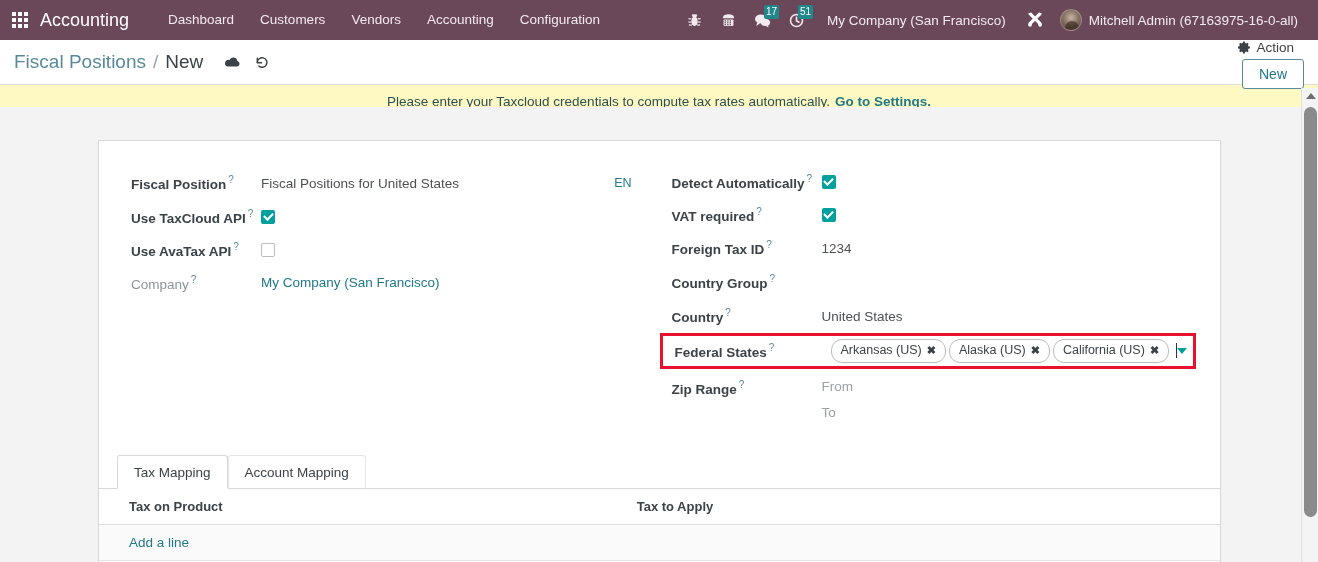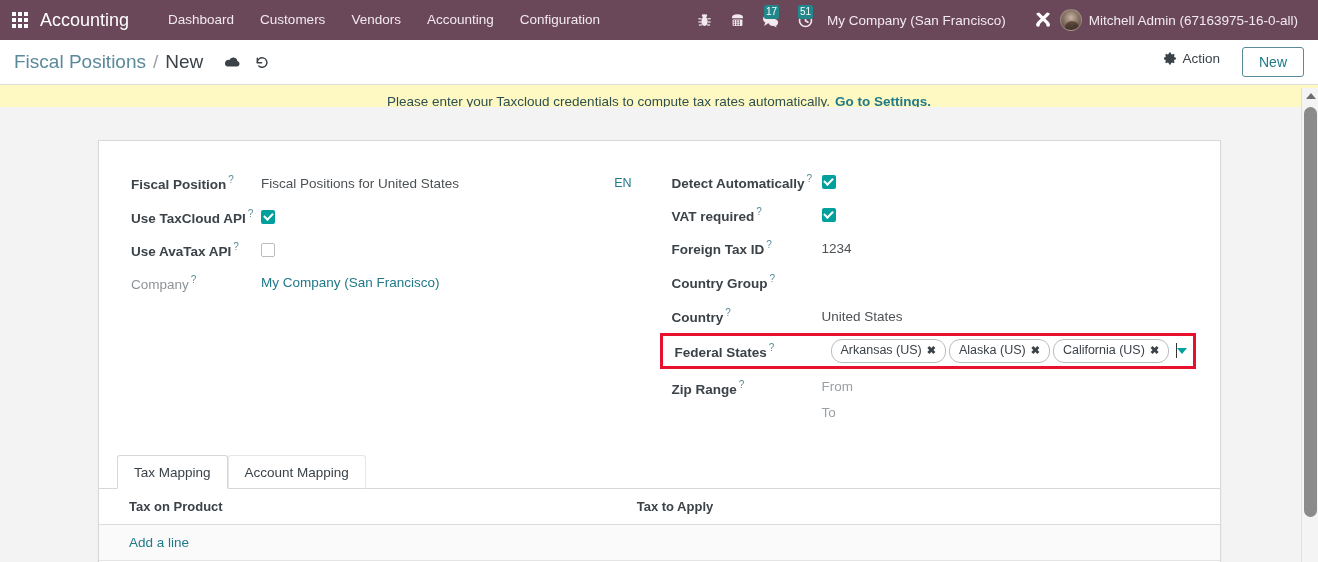--- a/index.html
+++ b/index.html
@@ -32,21 +32,21 @@
   .menu-item {
     font-size: 13.5px; color: #f2eaef; padding: 0 13px;
     line-height: 40px; white-space: nowrap; cursor: pointer;
   }
   .nav-right {
     margin-left: auto; display: flex; align-items: center; height: 40px;
     padding-right: 6px;
   }
   .nav-icon {
     position: relative; width: 34px; height: 40px;
-    display: flex; align-items: center; justify-content: flex-end;
+    display: flex; align-items: center; justify-content: center;
     color: #f2eaef; cursor: pointer;
   }
   .badge {
     position: absolute; top: 5px; right: 0px;
     background: #21878b; color: #fff;
     font-size: 10px; line-height: 13px; height: 14px;
     min-width: 15px; text-align: center;
     padding: 0 2px; border-radius: 2px; font-weight: 400;
   }
   .company-name {
@@ -77,21 +77,21 @@
     padding: 0 14px 0 14px; position: relative; z-index: 10;
   }
   .bc-root { font-size: 19px; color: #5a8a99; cursor: pointer; }
   .bc-sep { font-size: 19px; color: #9aa0a6; padding: 0 7px; }
   .bc-current { font-size: 19px; color: #3b4248; }
   .bc-actions { display: flex; align-items: center; padding-left: 14px; }
   .bc-icon {
     width: 30px; height: 30px; display: flex; align-items: center; justify-content: center;
     color: #4c4c4c; cursor: pointer; font-size: 15px;
   }
-  .cp-right { margin-left: auto; display: flex; align-items: flex-start; }
+  .cp-right { margin-left: auto; display: flex; align-items: flex-end; flex-direction: column; }
   .action-btn {
     display: flex; align-items: center; gap: 5px;
     font-size: 13.5px; color: #3b4248; cursor: pointer; padding: 4px 10px;
   }
   .new-btn {
     border: 1px solid #5a8a99; color: #21798a; background: #fff;
     font-size: 14px; padding: 6px 16px; border-radius: 3px;
     cursor: pointer; margin-left: 12px; font-family: inherit;
   }
 

